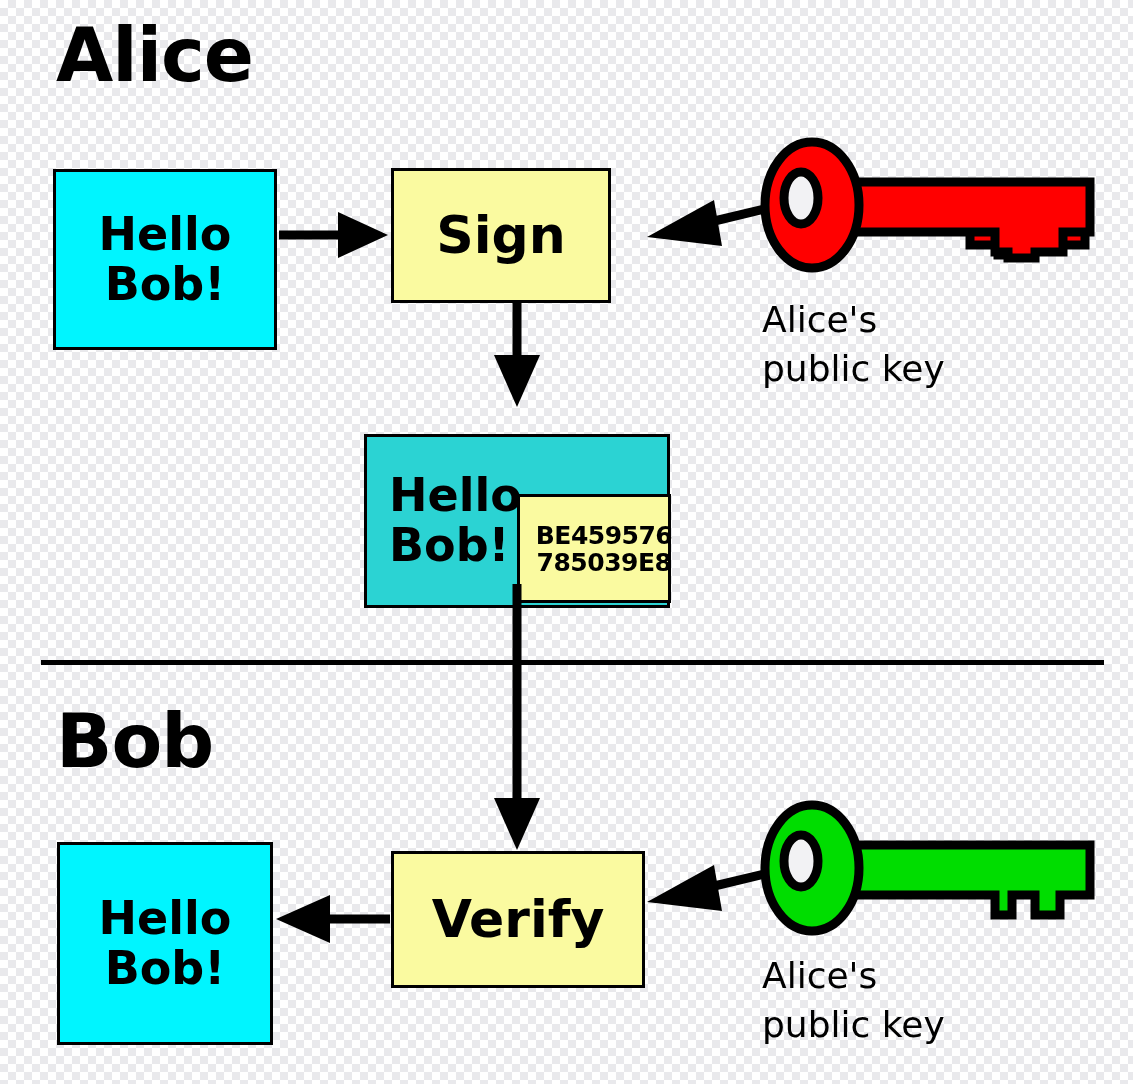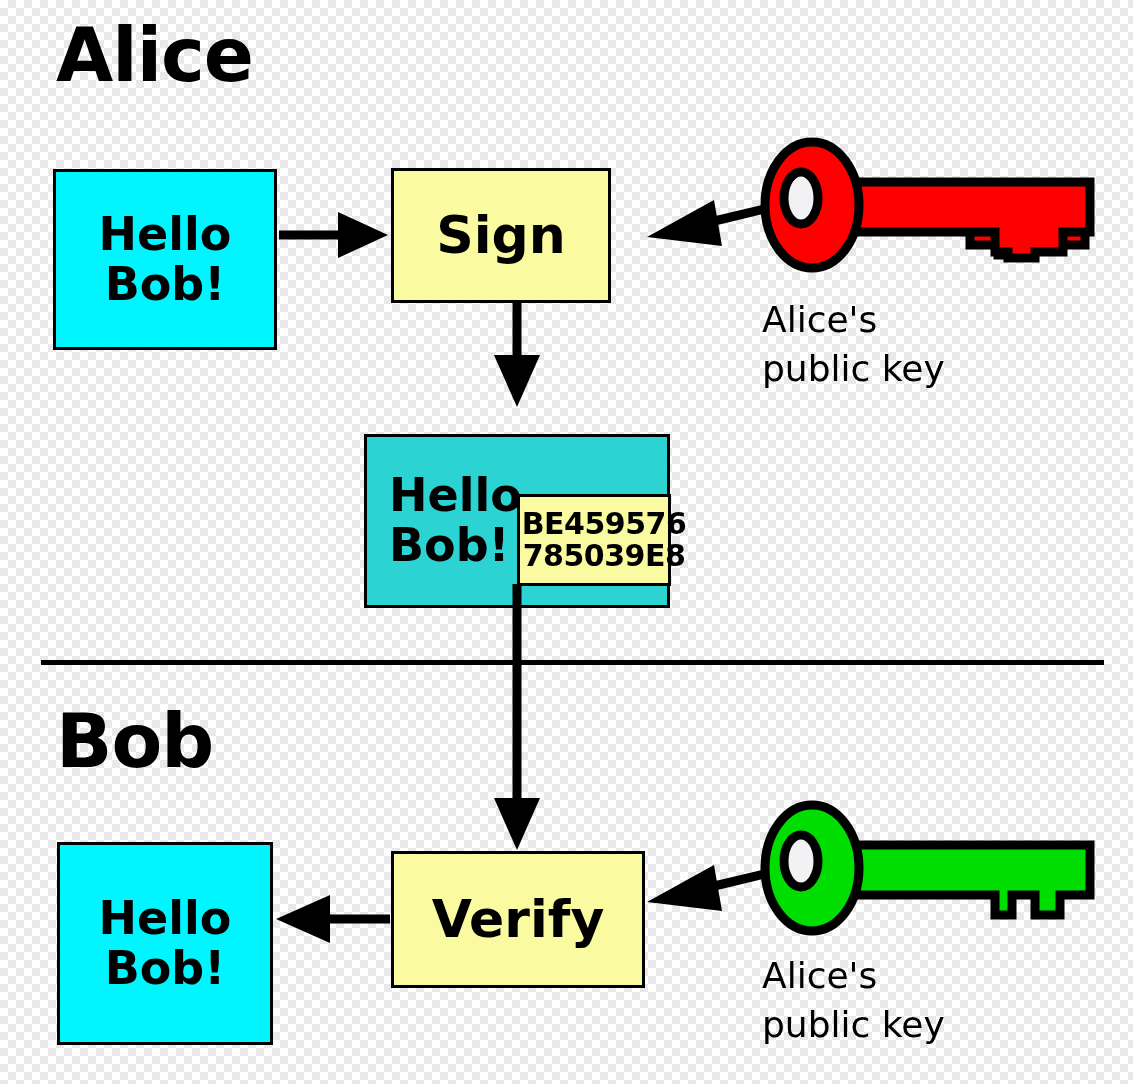--- a/index.html
+++ b/index.html
@@ -52,22 +52,22 @@
   .msgbox .line { display: block; }
   .procbox {
     background: #fafaa0;
     font-size: 52px;
   }
 
   #box-plaintext-alice { left: 53px;  top: 145px; width: 224px; height: 181px; }
   #box-sign            { left: 391px; top: 168px; width: 220px; height: 135px; }
   #box-signed-message  { left: 364px; top: 410px; width: 306px; height: 174px;
                          background: #2bd3d3; justify-content: flex-start; padding-left: 22px; text-align: left; }
-  #box-signature       { left: 517px; top: 494px; width: 154px; height: 92px;
-                         background: #fafaa0; font-size: 30px; letter-spacing: -0.5px;
+  #box-signature       { left: 517px; top: 494px; width: 154px; height: 109px;
+                         background: #fafaa0; font-size: 25px; letter-spacing: -0.5px;
                          justify-content: center; padding-left: 20px; }
   #box-verify          { left: 391px; top: 851px; width: 254px; height: 137px; justify-content: center; }
   #box-plaintext-bob   { left: 57px;  top: 818px; width: 216px; height: 203px; }
 
   #divider {
     left: 41px; top: 660px; width: 1063px; height: 5px; background: #000000;
   }
 
   svg.overlay {
     position: absolute;

